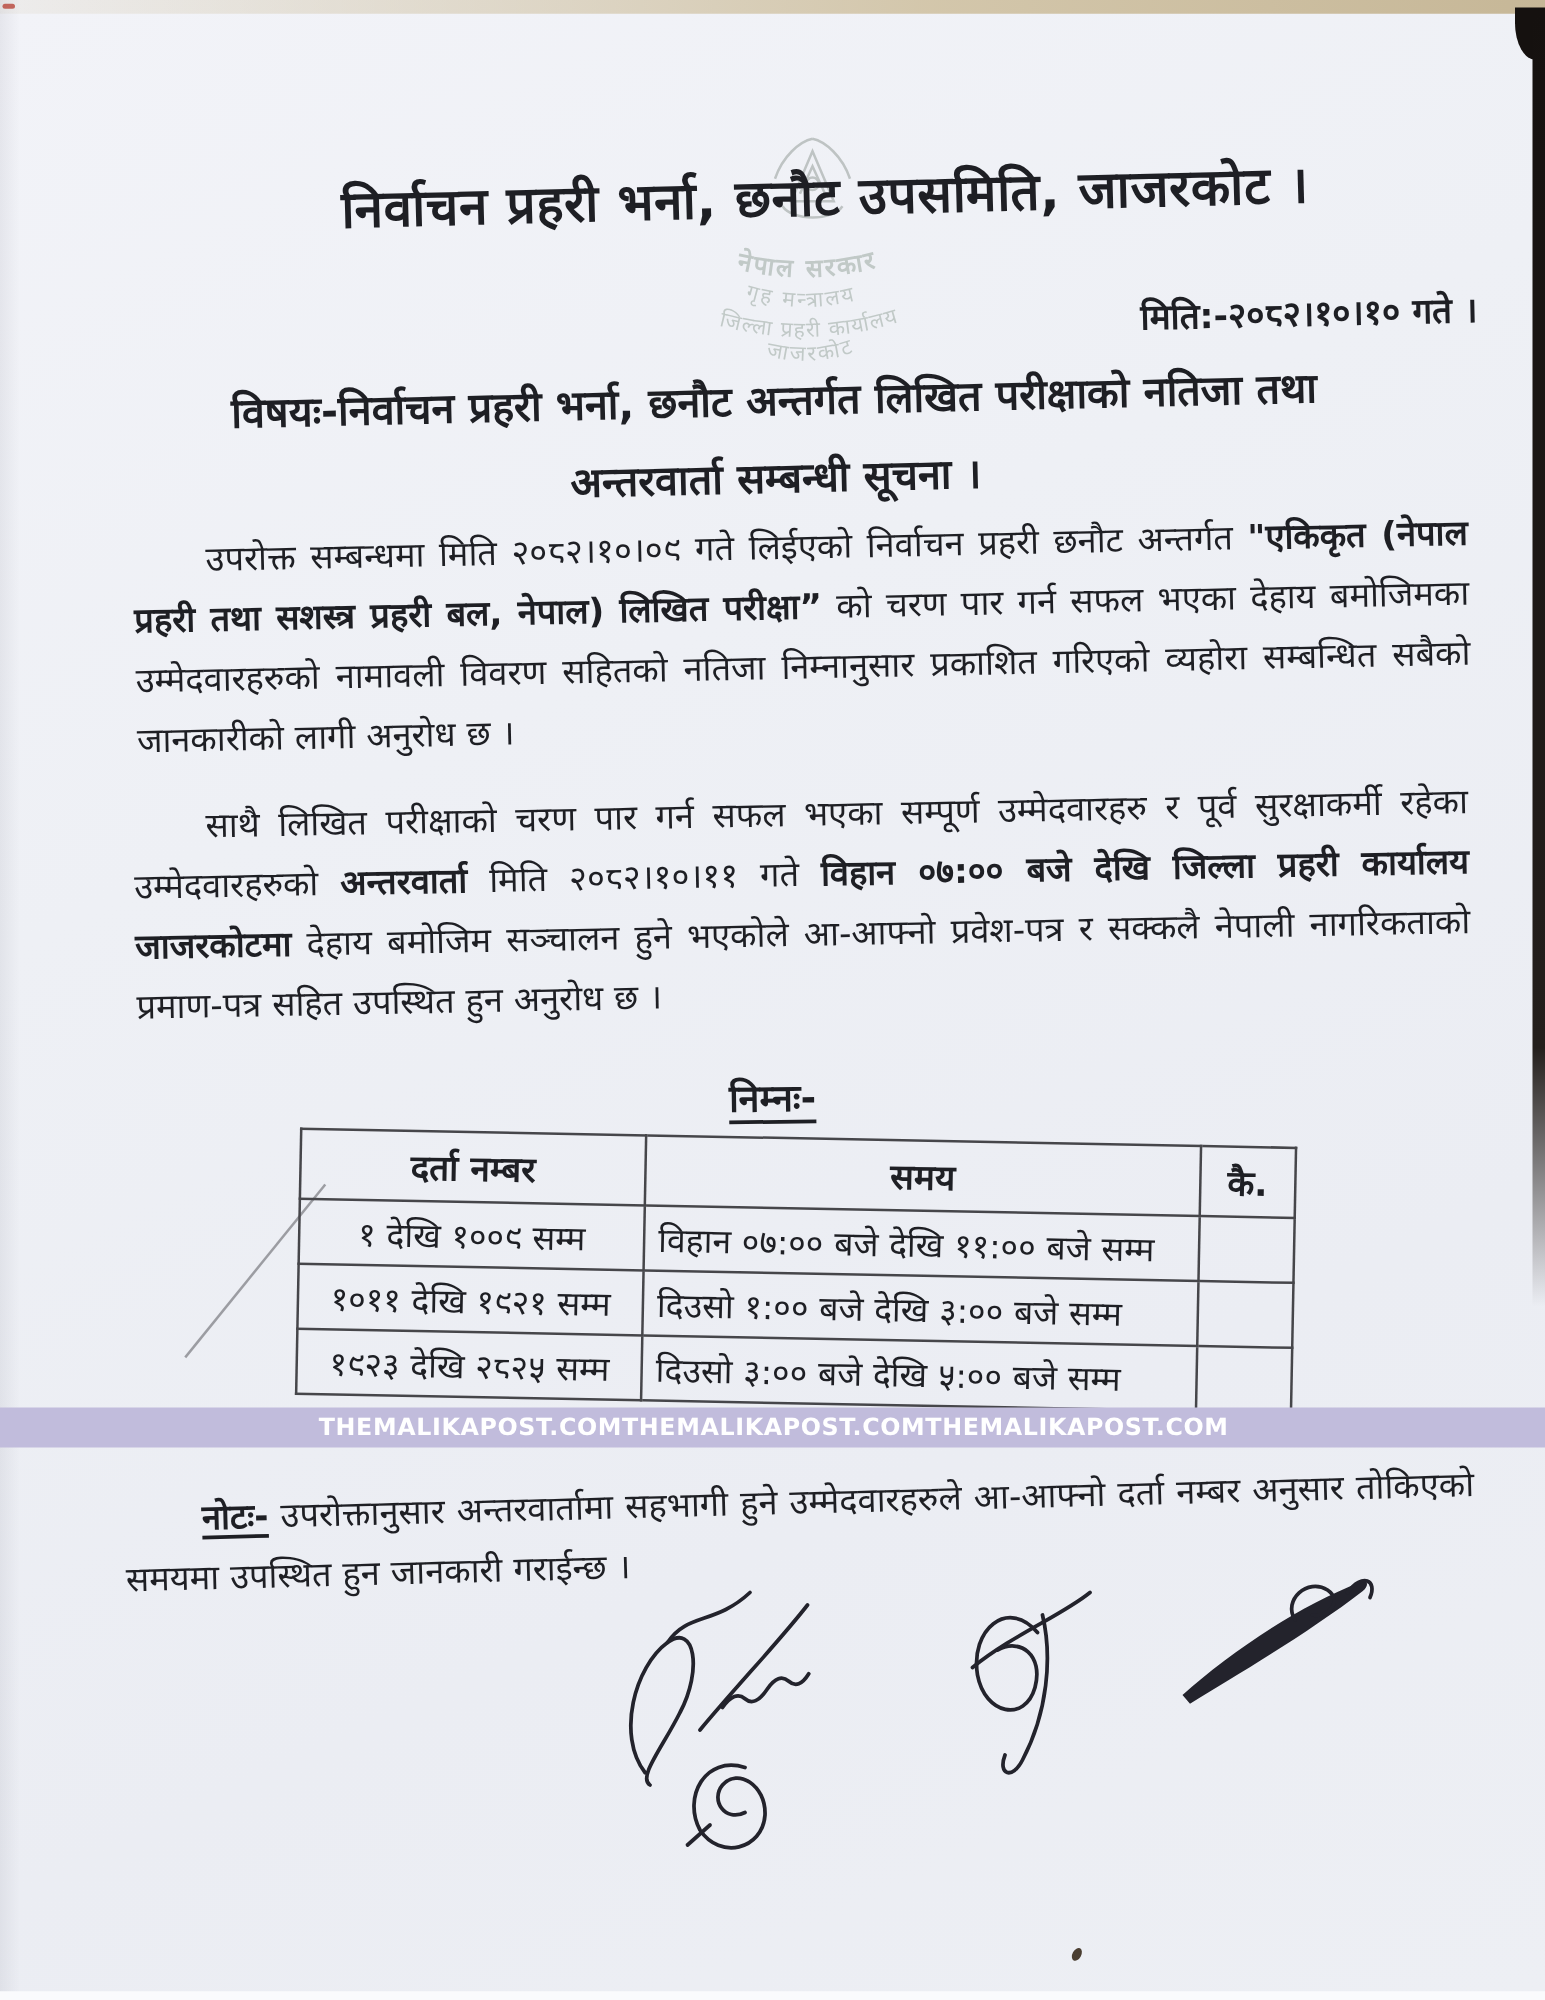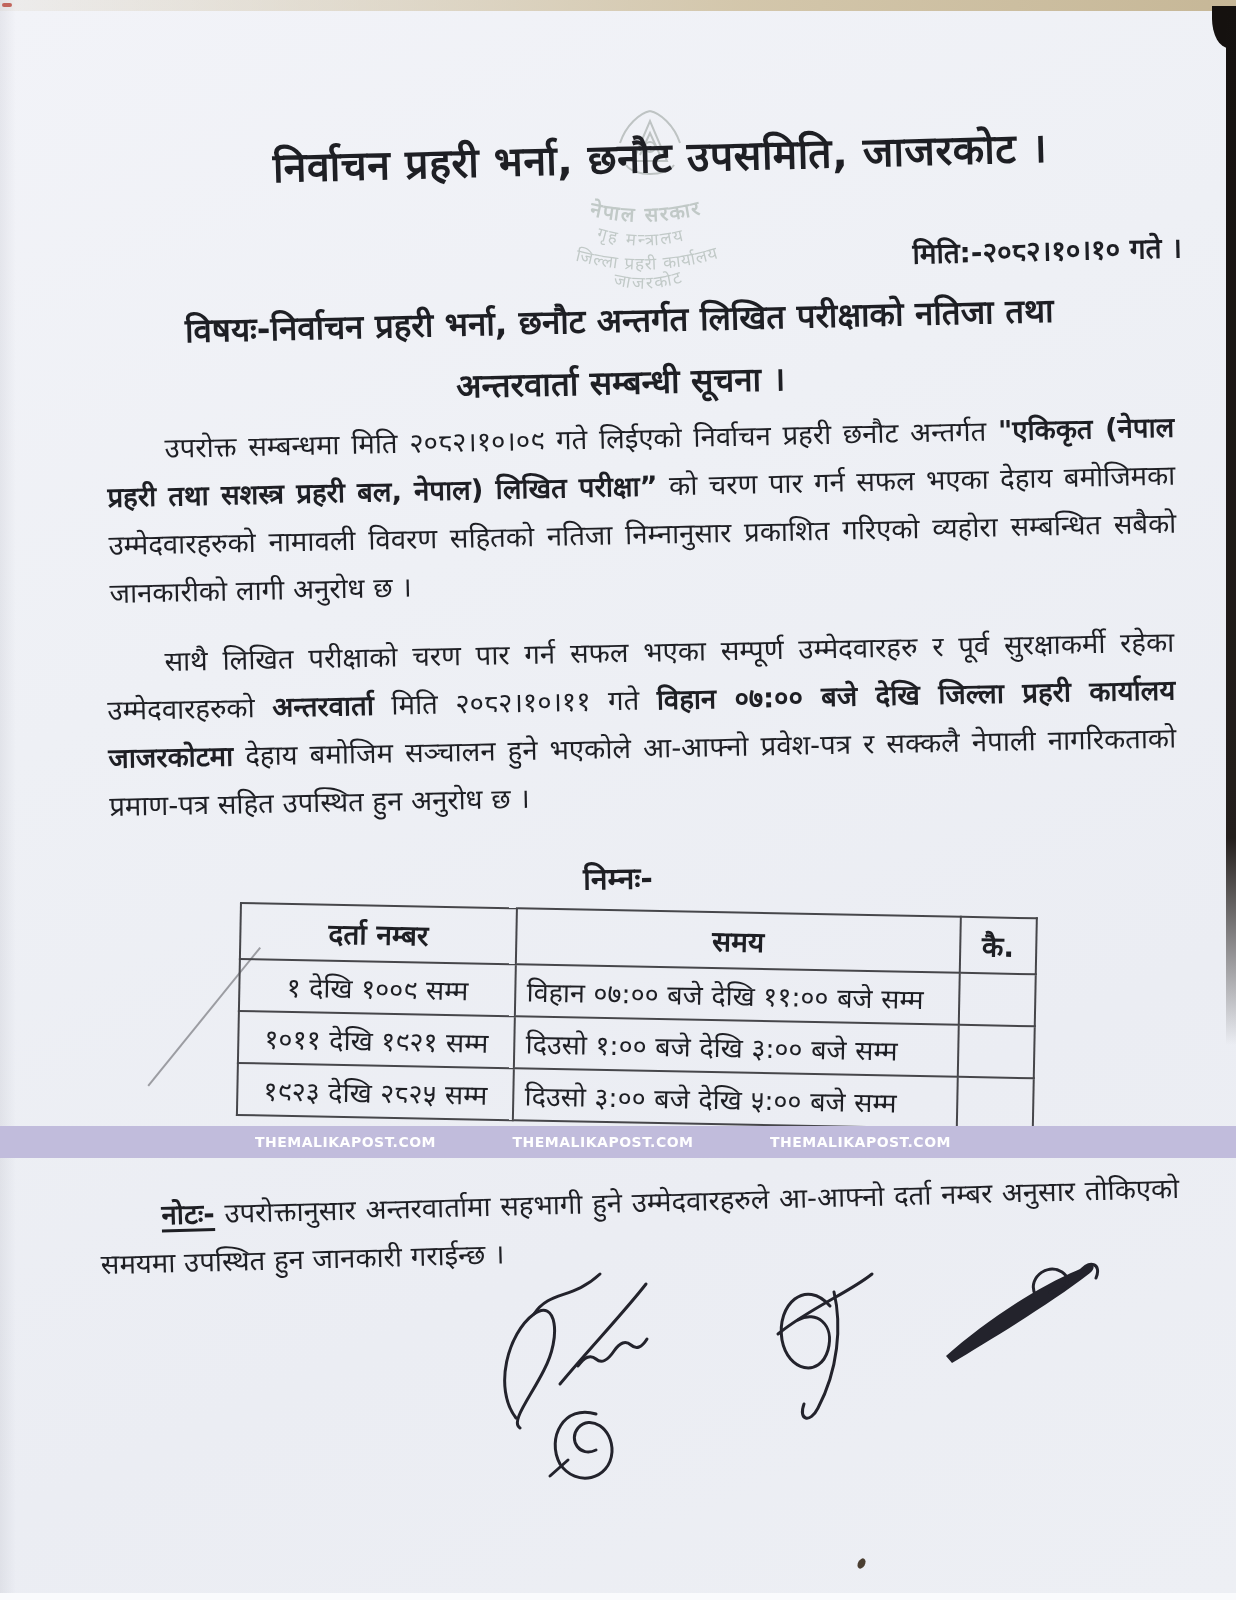--- a/index.html
+++ b/index.html
@@ -33,35 +33,35 @@
   
   .org-title{top:128px;left:90px;width:1140px;text-align:center;font-size:41px;font-weight:700;
     letter-spacing:.5px;transform:rotate(-1.5deg);}
   .date-line{top:233px;left:700px;width:482px;text-align:right;font-size:28px;font-weight:600;transform:rotate(-1.3deg);}
   .subject{top:290px;left:45px;width:1150px;text-align:center;font-size:33px;font-weight:700;
     line-height:62px;transform:rotate(-1.35deg);}
   .para{font-size:27.5px;line-height:48px;text-align:justify;transform-origin:left top;}
   .para1{top:425px;left:106px;width:1068px;text-indent:58px;transform:rotate(-1.2deg);}
   .para2{top:638px;left:106px;width:1068px;text-indent:58px;transform:rotate(-1.1deg);}
   .schedule-heading{top:857px;left:0;width:1236px;text-align:center;font-size:30px;font-weight:700;transform:rotate(-.8deg);}
-  .schedule-heading span{text-decoration-thickness:3px;text-underline-offset:7px;}
+  .schedule-heading span{text-decoration:underline;text-decoration-thickness:3px;text-underline-offset:7px;}
 
   table.schedule{left:240px;top:902px;width:798px;border-collapse:collapse;transform:rotate(1.1deg);
     transform-origin:top left;position:absolute;}
   table.schedule th,table.schedule td{border:2px solid #46464a;font-size:27px;padding:2px 10px;}
   table.schedule th{font-weight:700;font-size:28px;height:50px;}
   td.c1{width:268px;text-align:center;height:46px;}
   td.c2{width:446px;text-align:left;padding-left:16px;}
   td.c3{width:56px;}
   th.c3{width:56px;}
 
   .wm-band{top:1126px;left:0;width:100%;height:32px;}
   .wm-inner{position:absolute;left:255px;width:696px;top:0;height:100%;display:flex;
     justify-content:space-between;align-items:center;}
-  .wm-text{font-size:14px;font-weight:800;color:rgba(255,255,255,.95);letter-spacing:.5px;}
+  .wm-text{font-size:19px;font-weight:800;color:rgba(255,255,255,.95);letter-spacing:.5px;}
 
   .note{top:1178px;left:100px;width:1080px;font-size:27.5px;line-height:48px;text-align:justify;
     text-indent:62px;transform:rotate(-1.5deg);}
   .note .u{text-decoration-thickness:3px;}
 
   .signatures{left:438px;top:1248px;width:700px;height:280px;}
 </style>
 </head>
 <body>
 

